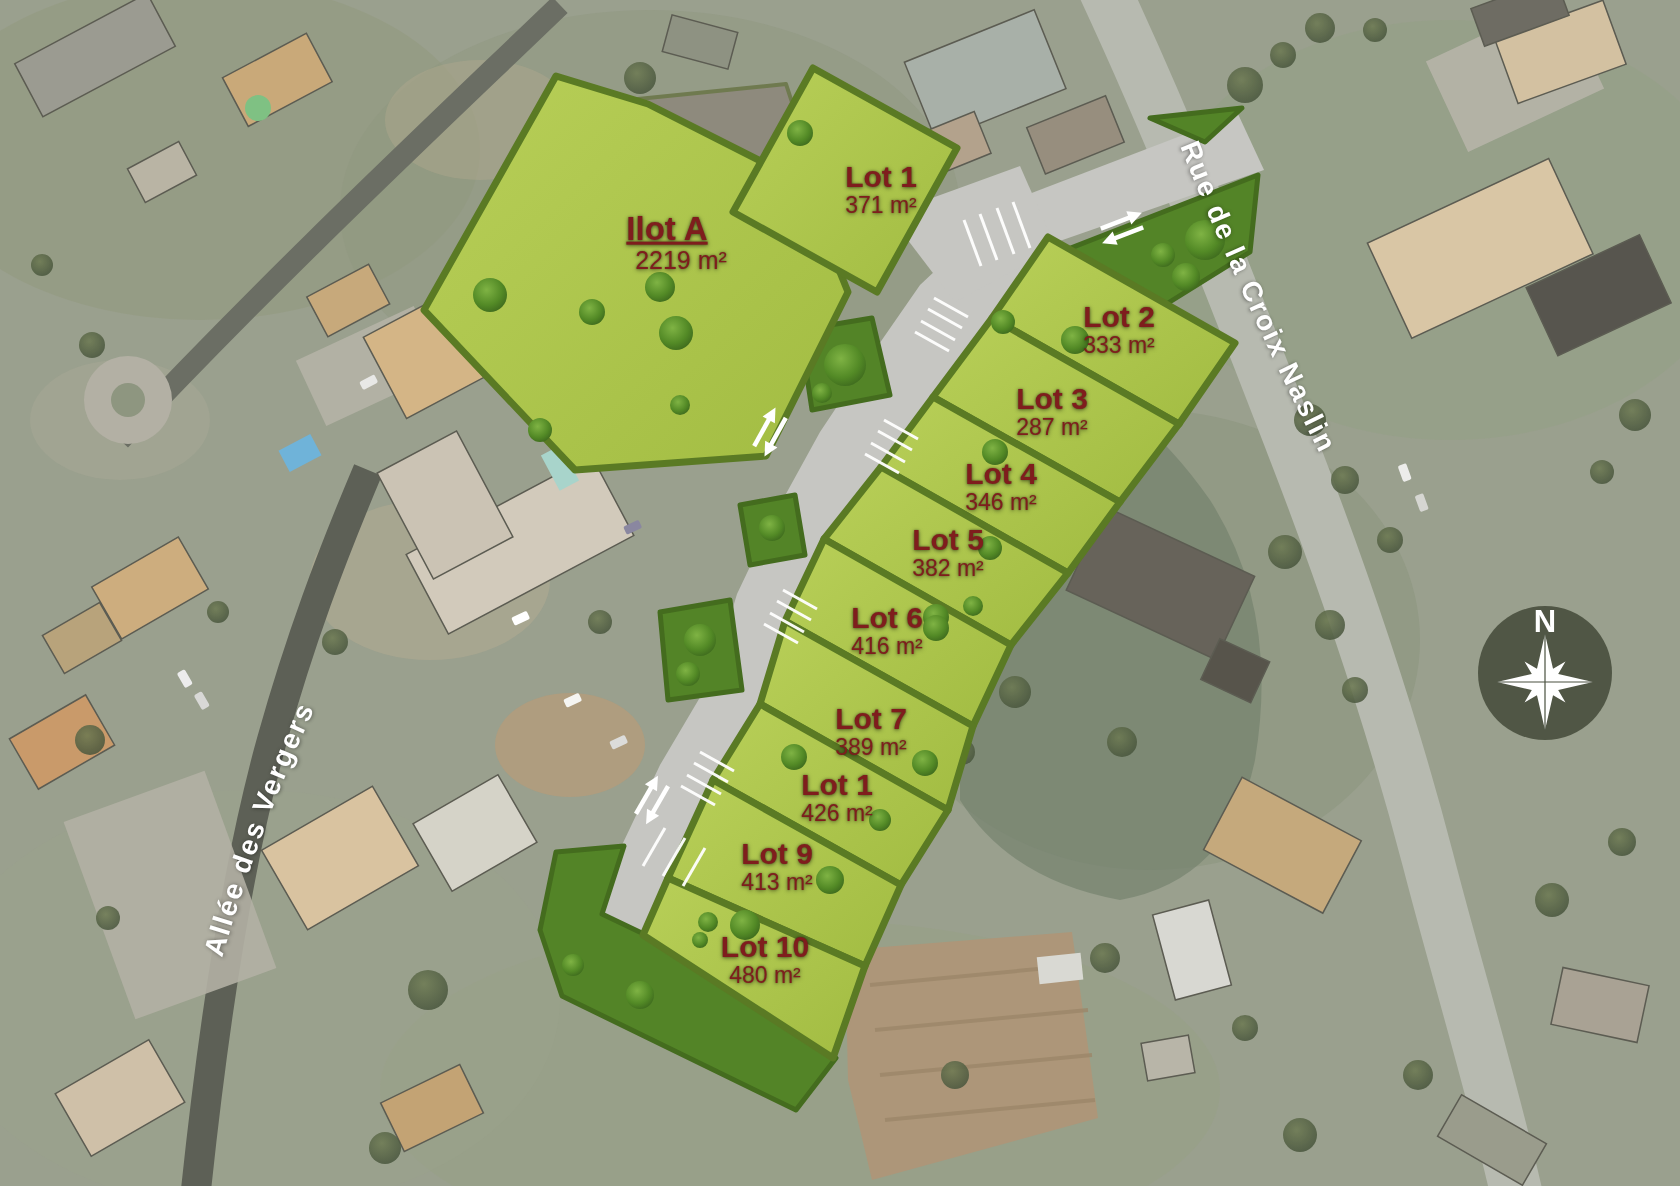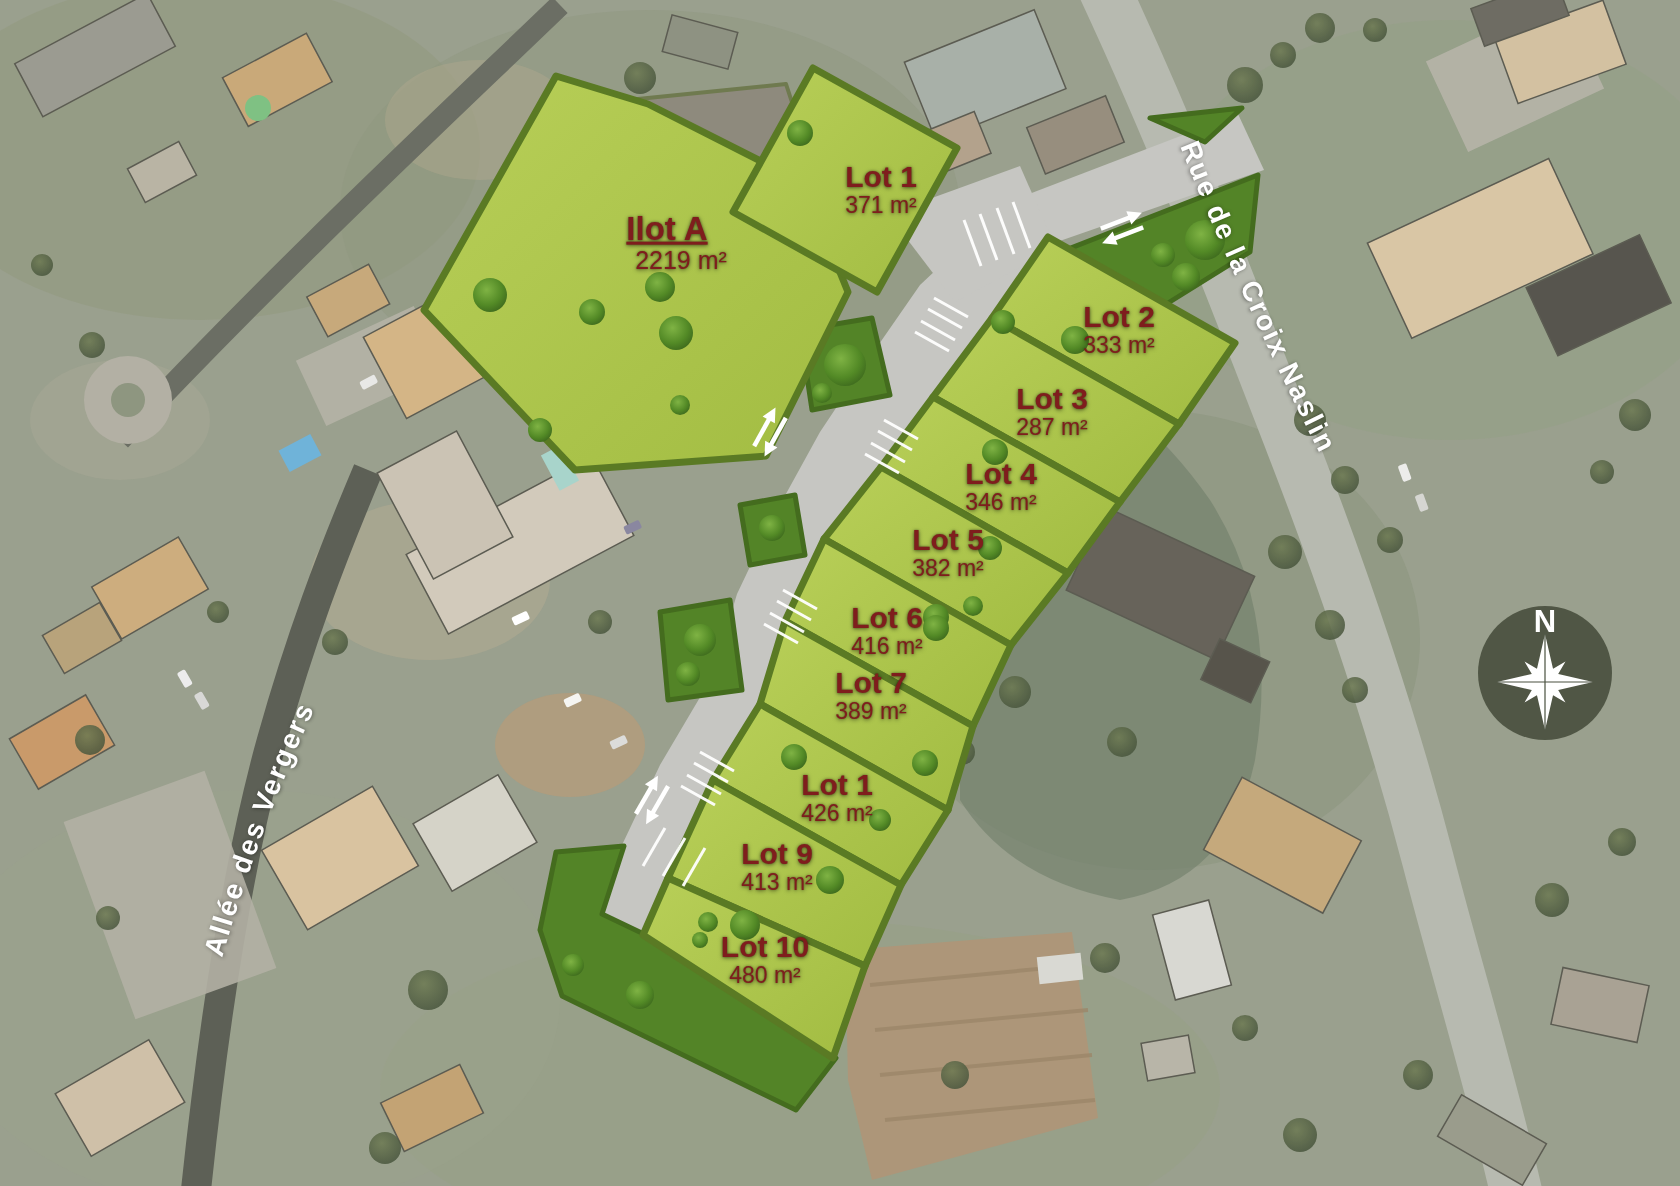--- a/index.html
+++ b/index.html
@@ -312,21 +312,21 @@
     <div class="lot-area">346 m²</div>
   </div>
   <div class="lot-label" style="left:948px;top:553px">
     <div class="lot-name">Lot 5</div>
     <div class="lot-area">382 m²</div>
   </div>
   <div class="lot-label" style="left:887px;top:631px">
     <div class="lot-name">Lot 6</div>
     <div class="lot-area">416 m²</div>
   </div>
-  <div class="lot-label" style="left:871px;top:696px">
+  <div class="lot-label" style="left:871px;top:732px">
     <div class="lot-name">Lot 7</div>
     <div class="lot-area">389 m²</div>
   </div>
   <div class="lot-label" style="left:837px;top:798px">
     <div class="lot-name">Lot 1</div>
     <div class="lot-area">426 m²</div>
   </div>
   <div class="lot-label" style="left:777px;top:867px">
     <div class="lot-name">Lot 9</div>
     <div class="lot-area">413 m²</div>

